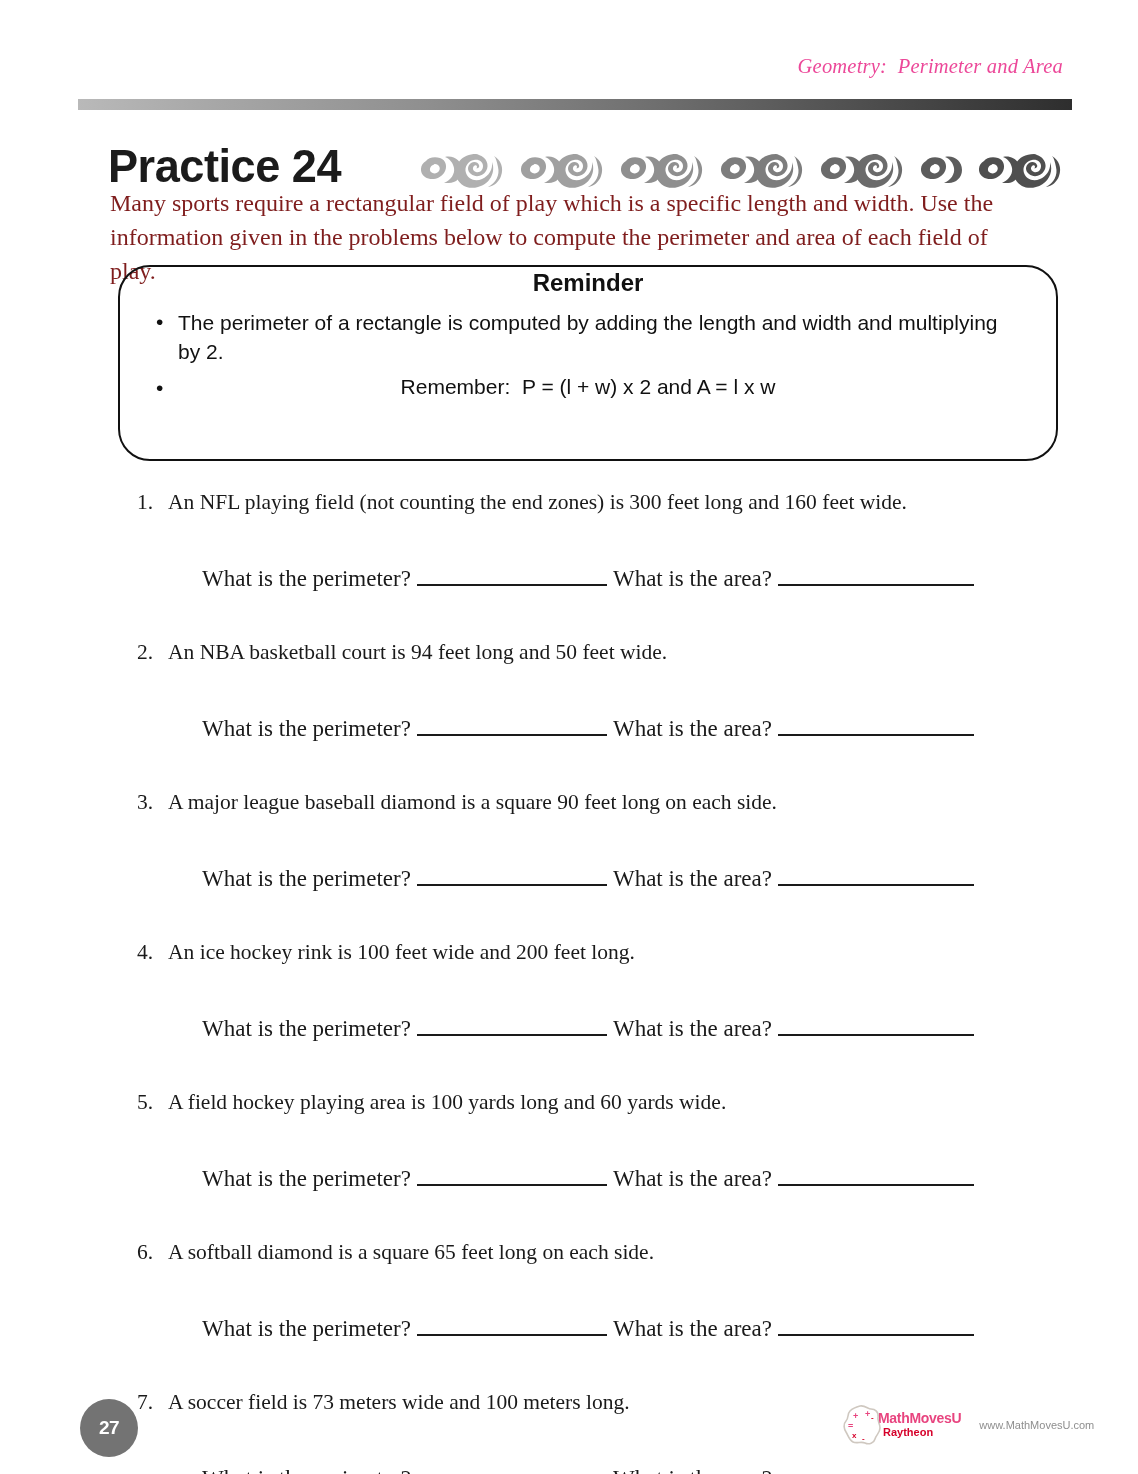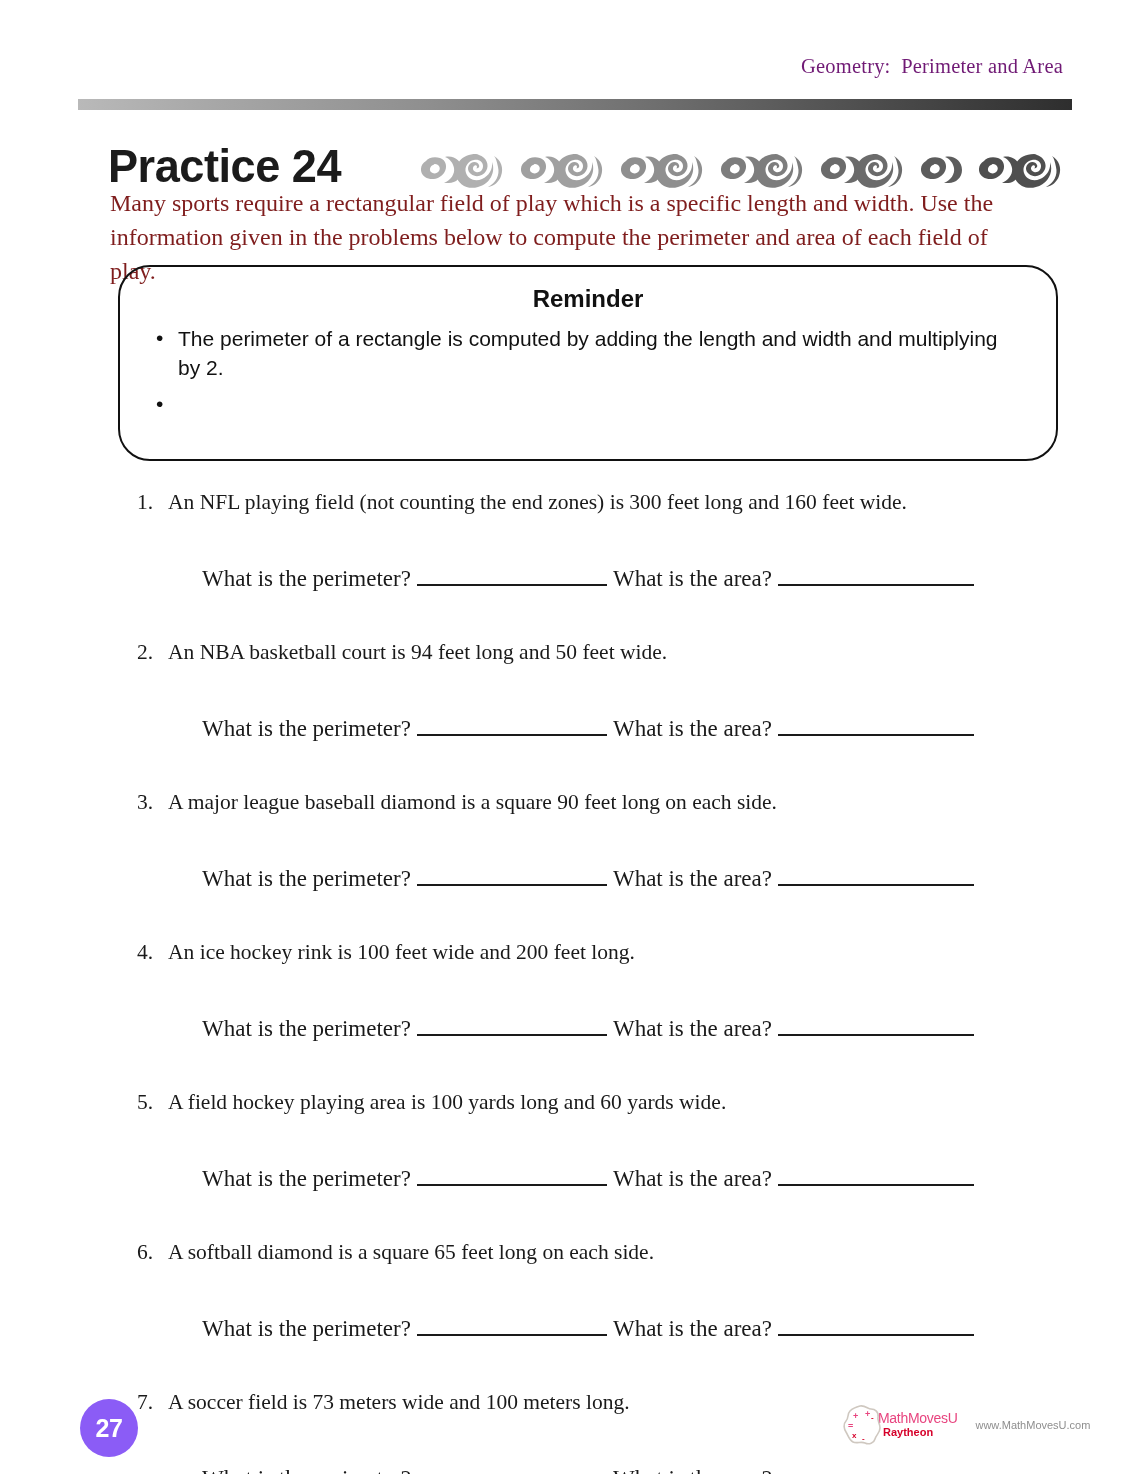--- a/index.html
+++ b/index.html
@@ -15,23 +15,24 @@
     color: #1a1a1a;
     overflow: hidden;
   }
 
   
   .header-subject {
     position: absolute;
     top: 55px;
     right: 75px;
     font-family: "Liberation Serif", "DejaVu Serif", serif;
+    font-style: italic;
     font-size: 20.5px;
     letter-spacing: 0.2px;
-    color: #701a75;
+    color: #ec4899;
     white-space: pre;
   }
 
   .rule-bar {
     position: absolute;
     left: 78px;
     top: 99px;
     width: 994px;
     height: 11px;
     background: linear-gradient(to right, #b9b9b9 0%, #a9a9a9 12%, #8f8f8f 35%, #6f6f6f 58%, #4d4d4d 80%, #2e2e2e 100%);
@@ -96,21 +97,21 @@
     height: 196px;
     border: 2.2px solid #111;
     border-radius: 32px;
     box-sizing: border-box;
     font-family: "Liberation Sans", "DejaVu Sans", sans-serif;
   }
   .reminder-title {
     text-align: center;
     font-weight: bold;
     font-size: 24px;
-    margin-top: 18px;
+    margin-top: 2px;
     color: #111;
   }
   .reminder-list {
     margin: 12px 0 0 0;
     padding: 0 34px 0 32px;
     list-style: none;
   }
   .reminder-list li {
     position: relative;
     font-size: 21px;
@@ -177,25 +178,25 @@
   .blank.short { width: 196px; }
 
   
   .page-badge {
     position: absolute;
     left: 80px;
     top: 1399px;
     width: 58px;
     height: 58px;
     border-radius: 50%;
-    background: #8b5cf6;
+    background: #737373;
     color: #fff;
     font-family: "Liberation Sans", "DejaVu Sans", sans-serif;
     font-weight: bold;
-    font-size: 25px;
+    font-size: 19px;
     display: flex;
     align-items: center;
     justify-content: center;
     letter-spacing: -0.5px;
   }
 
   .footer-logo {
     position: absolute;
     left: 840px;
     top: 1400px;
@@ -211,21 +212,21 @@
     flex: 0 0 44px;
   }
   .logo-words {
     margin-left: -6px;
     display: flex;
     flex-direction: column;
     justify-content: center;
   }
   .logo-mathmovesu {
     font-family: "Liberation Sans", "DejaVu Sans", sans-serif;
-    font-weight: normal;
+    font-weight: bold;
     font-size: 14px;
     color: #e8447f;
     letter-spacing: -0.3px;
     line-height: 15px;
     white-space: nowrap;
   }
   .logo-raytheon {
     font-family: "Liberation Sans", "DejaVu Sans", sans-serif;
     font-weight: bold;
     font-size: 11px;
@@ -337,20 +338,21 @@
   <div class="reminder-title">Reminder</div>
   <ul class="reminder-list">
     <li>
       <span class="bullet">•</span>
       <span>The perimeter of a rectangle is computed by adding the length and width and multiplying by 2.</span>
     </li>
     <li>
       <span class="bullet">•</span>
     </li>
   </ul>
+  <div class="reminder-formula">Remember:  P = (l + w) x 2 and A = l x w</div>
 </div>
 
 <div class="problems">
 
   <div class="problem">
     <div class="problem-head">
       <span class="problem-num">1.</span>
       <span class="problem-text">An NFL playing field (not counting the end zones) is 300 feet long and 160 feet wide.</span>
     </div>
     <div class="problem-answers">

